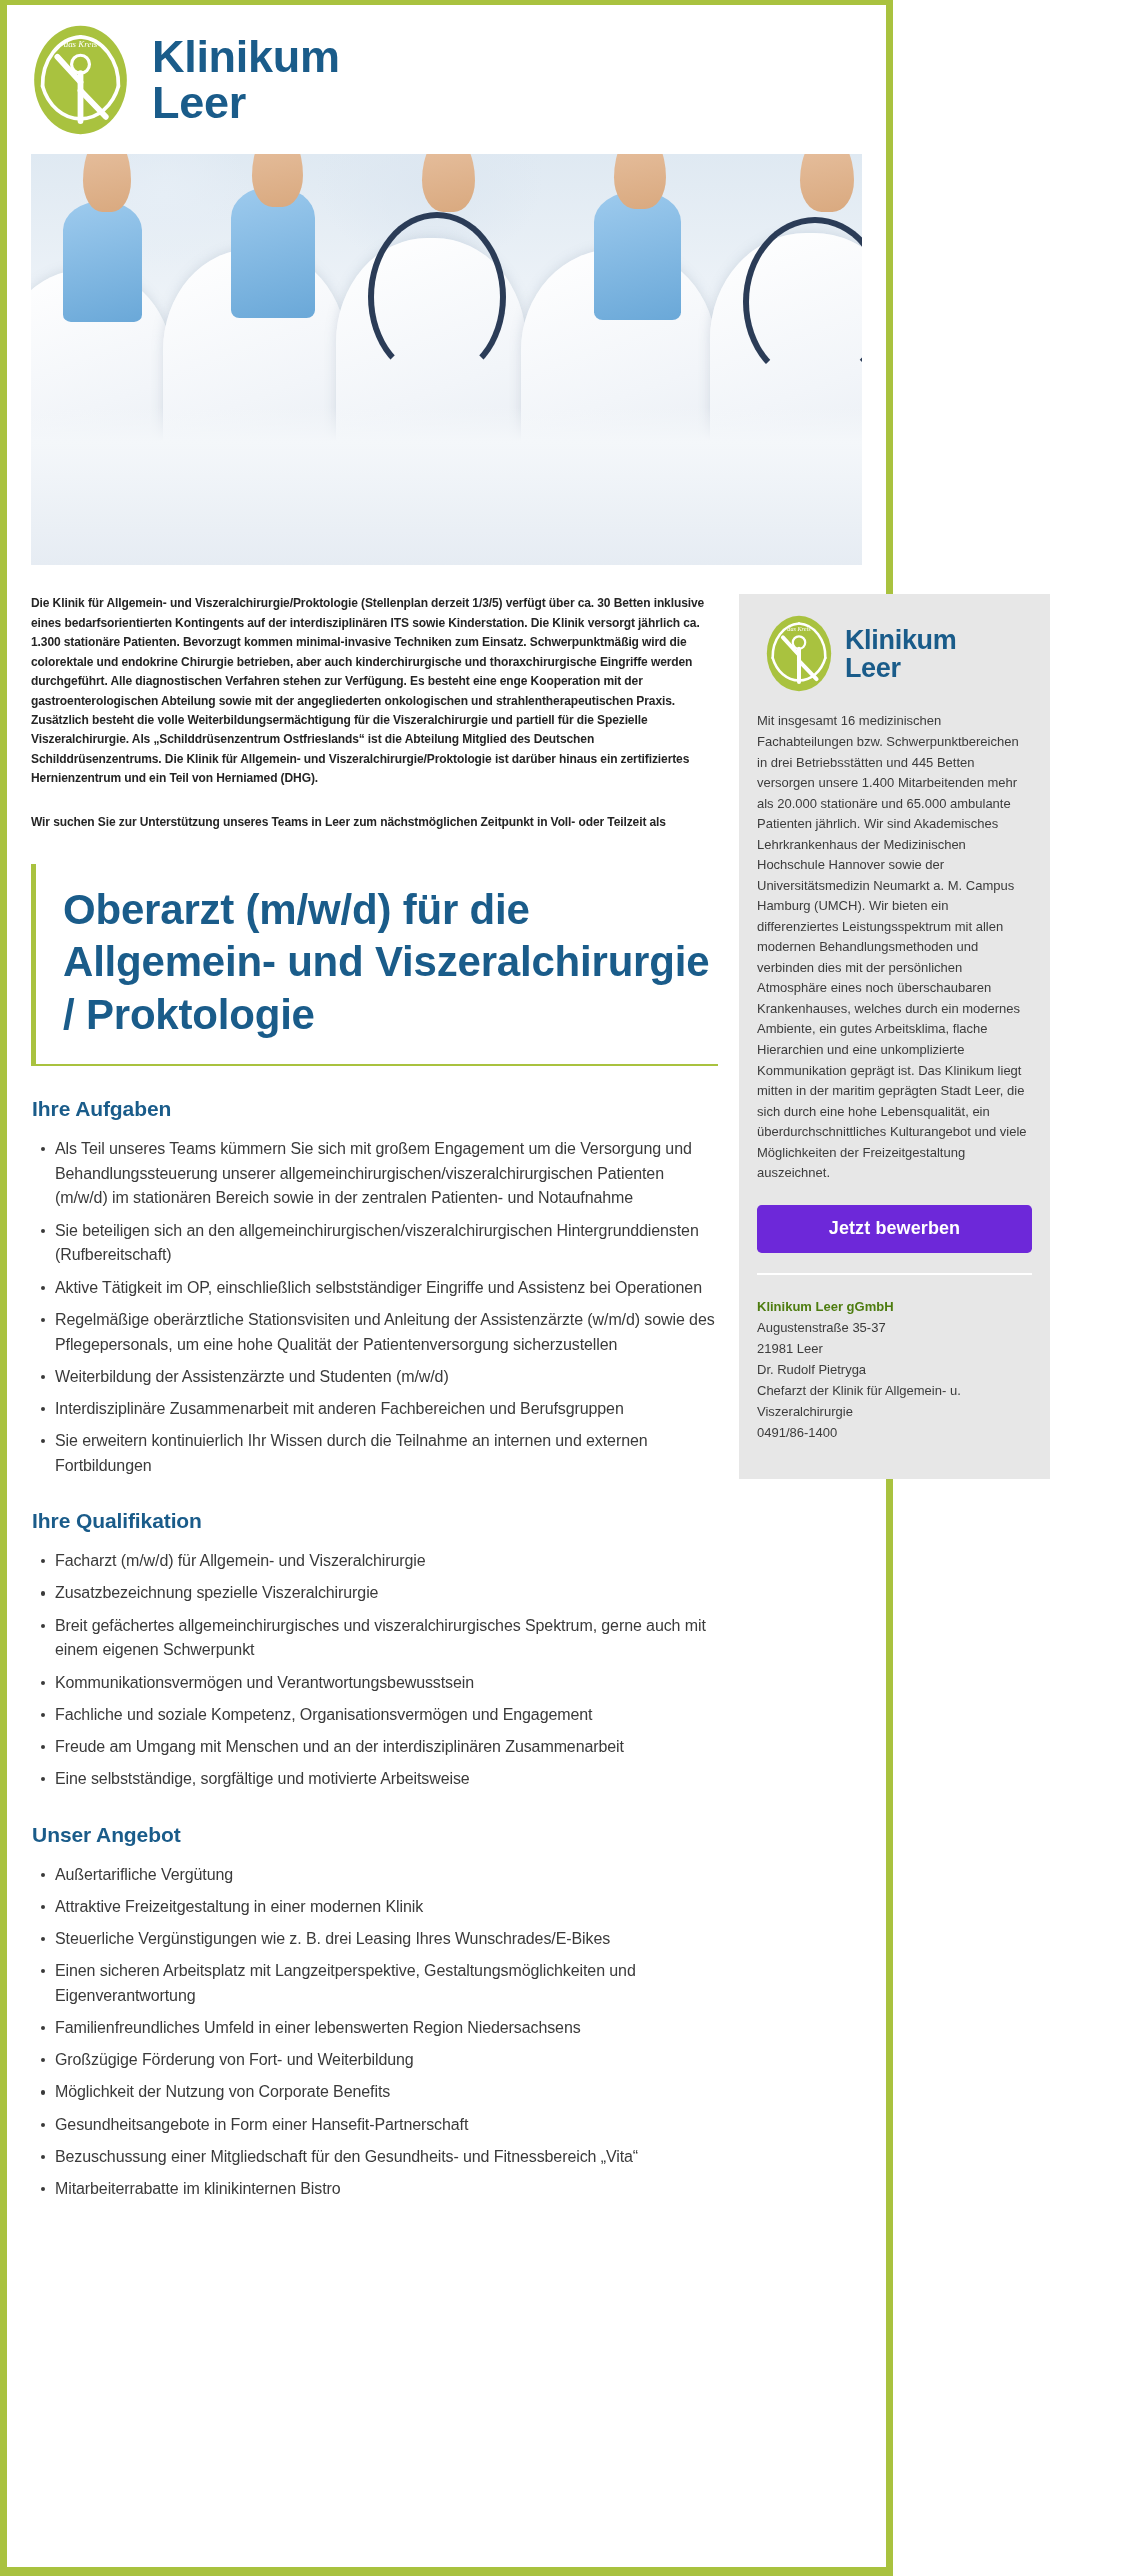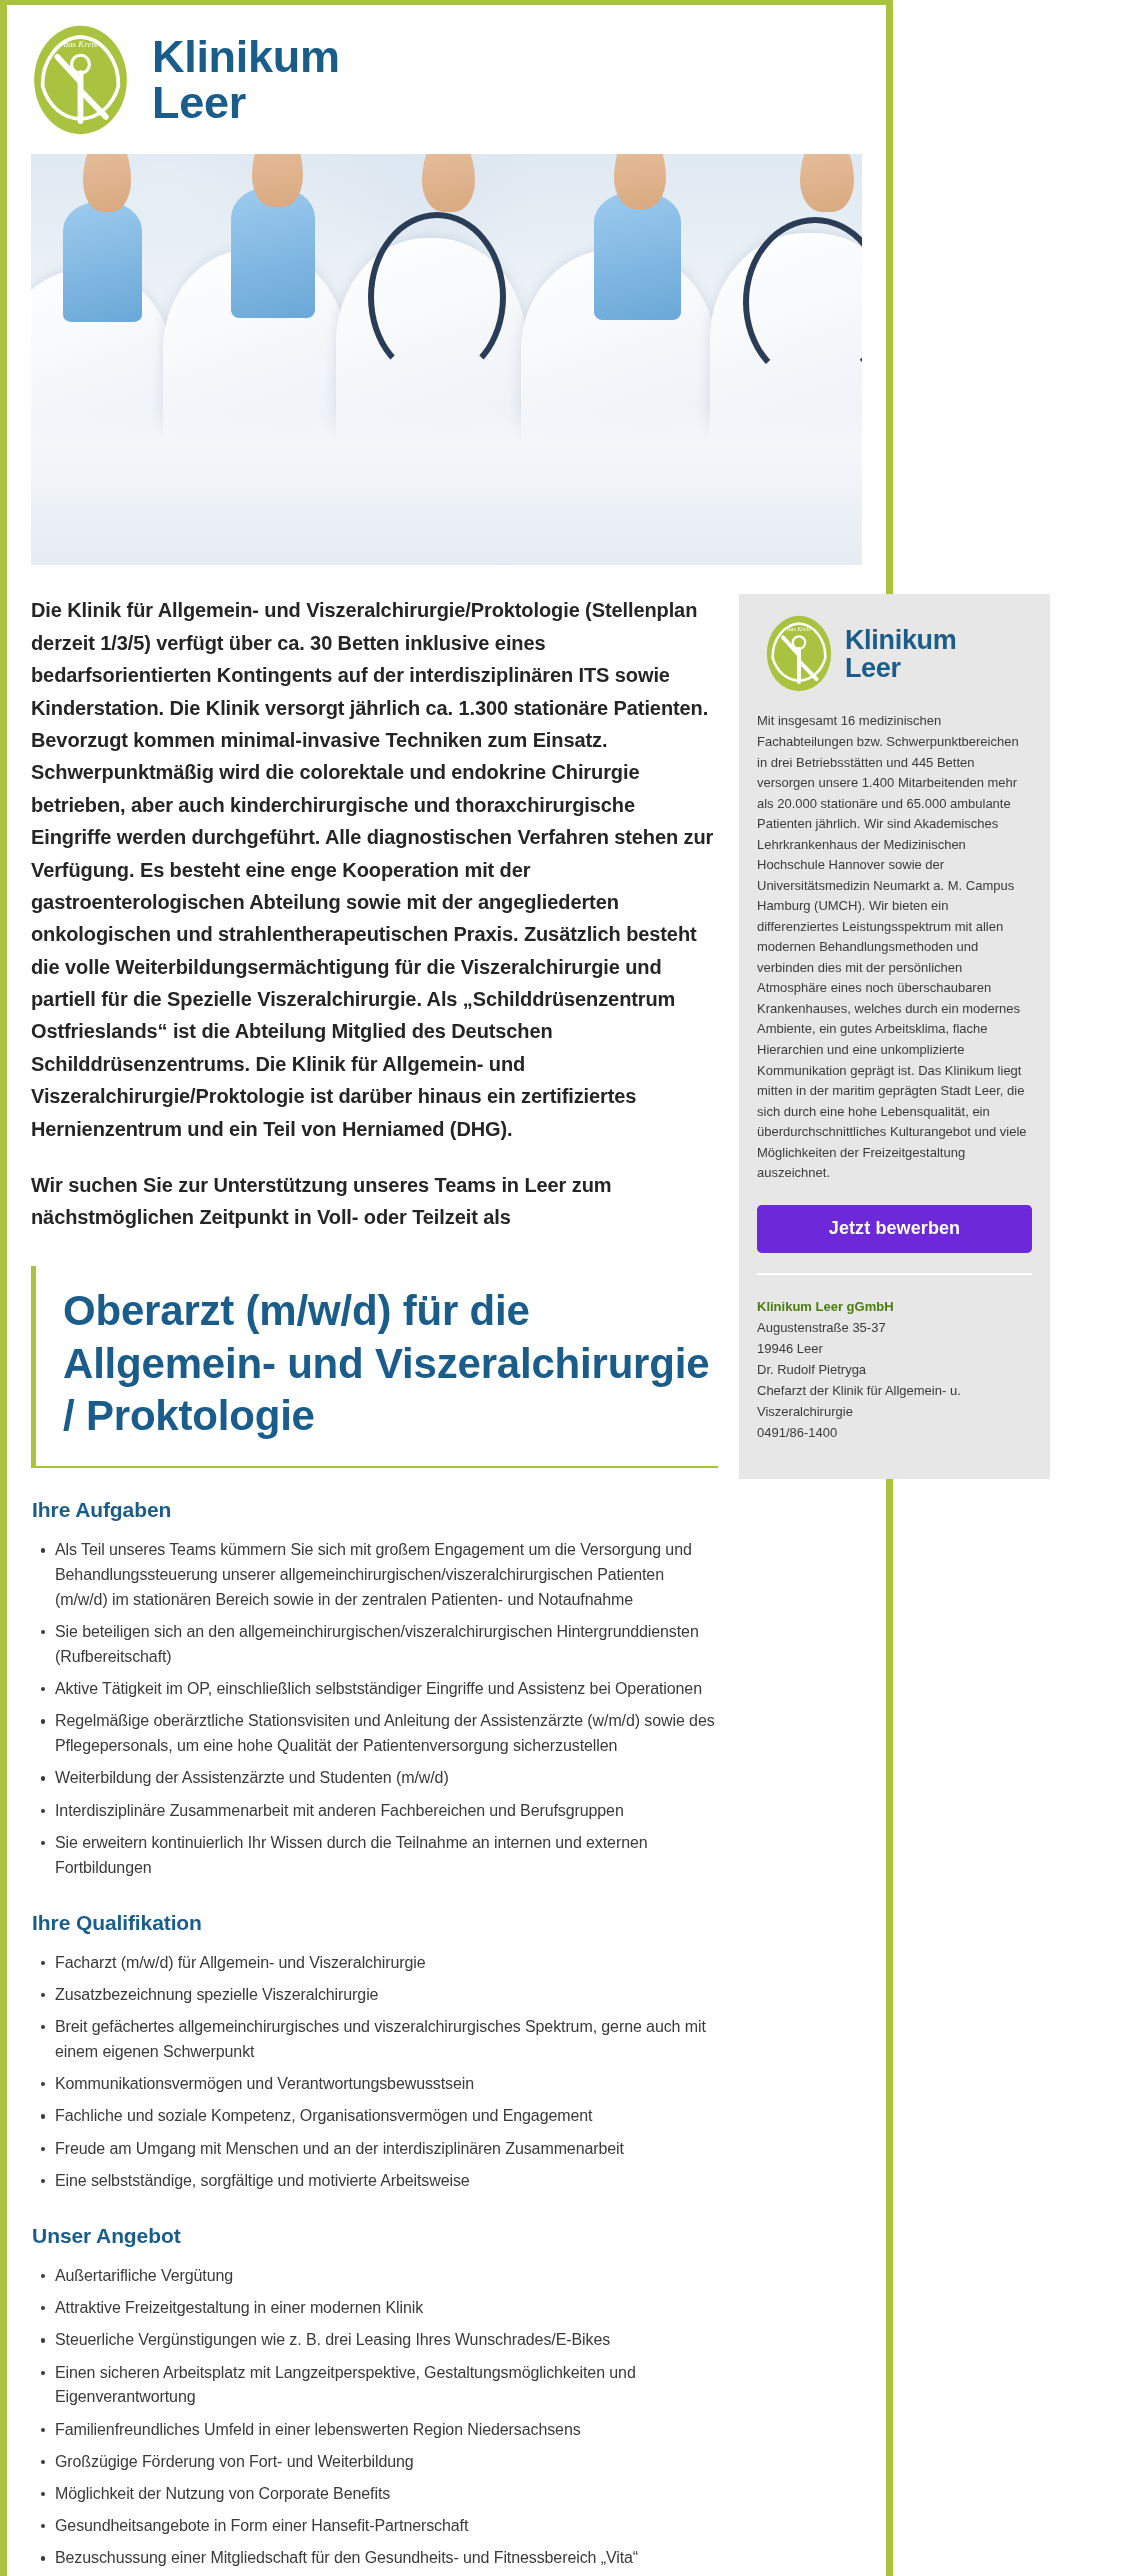--- a/index.html
+++ b/index.html
@@ -105,21 +105,21 @@
     padding: 29.5px 24px 0 24px;
     gap: 0;
   }
   .col-main { width: 708px; flex: none; padding-right: 21px; box-sizing: border-box; }
   .col-side { width: 311px; flex: none; }
 
   
   .intro, .intro-2 {
     font-family: "Liberation Sans Narrow", "Liberation Sans", sans-serif;
     font-weight: bold;
-    font-size: 20px;
+    font-size: 12px;
     line-height: 1.62;
     color: #252525;
     margin: 0;
     letter-spacing: -0.1px;
   }
   .intro-2 { margin-top: 24px; }
 
   
   .title-block {
     margin: 32px 0 0 0;
@@ -368,21 +368,21 @@
 
         <p class="side-text">Mit insgesamt 16 medizinischen Fachabteilungen bzw. Schwerpunktbereichen in drei Betriebsstätten und 445 Betten versorgen unsere 1.400 Mitarbeitenden mehr als 20.000 stationäre und 65.000 ambulante Patienten jährlich. Wir sind Akademisches Lehrkrankenhaus der Medizinischen Hochschule Hannover sowie der Universitätsmedizin Neumarkt a. M. Campus Hamburg (UMCH). Wir bieten ein differenziertes Leistungsspektrum mit allen modernen Behandlungsmethoden und verbinden dies mit der persönlichen Atmosphäre eines noch überschaubaren Krankenhauses, welches durch ein modernes Ambiente, ein gutes Arbeitsklima, flache Hierarchien und eine unkomplizierte Kommunikation geprägt ist. Das Klinikum liegt mitten in der maritim geprägten Stadt Leer, die sich durch eine hohe Lebensqualität, ein überdurchschnittliches Kulturangebot und viele Möglichkeiten der Freizeitgestaltung auszeichnet.</p>
 
         <button class="apply-btn">Jetzt bewerben</button>
 
         <div class="side-divider"></div>
 
         <div class="contact">
           <div class="org">Klinikum Leer gGmbH</div>
           <div>Augustenstraße 35-37</div>
-          <div>19946 Leer</div>
+          <div>21981 Leer</div>
           <div>Dr. Rudolf Pietryga</div>
           <div>Chefarzt der Klinik für Allgemein- u.</div>
           <div>Viszeralchirurgie</div>
           <div>0491/86-1400</div>
         </div>
 
         <div class="side-pad-bottom"></div>
       </div>
     </div>
 

